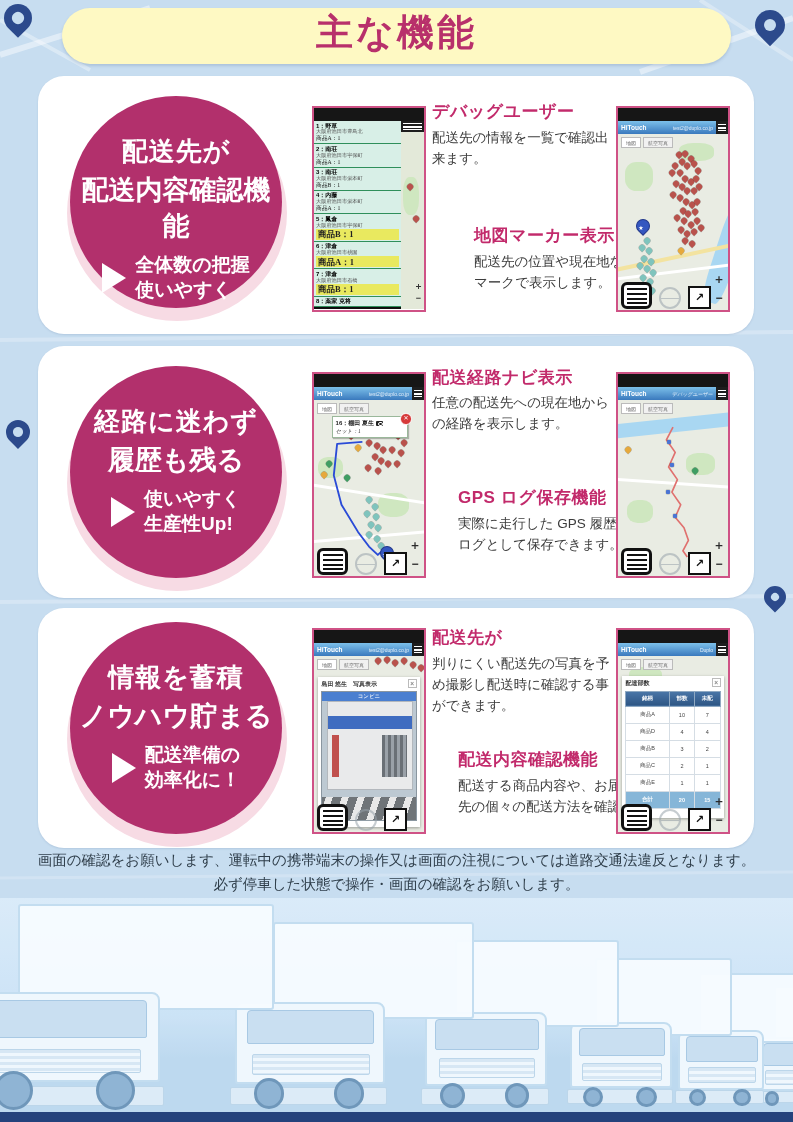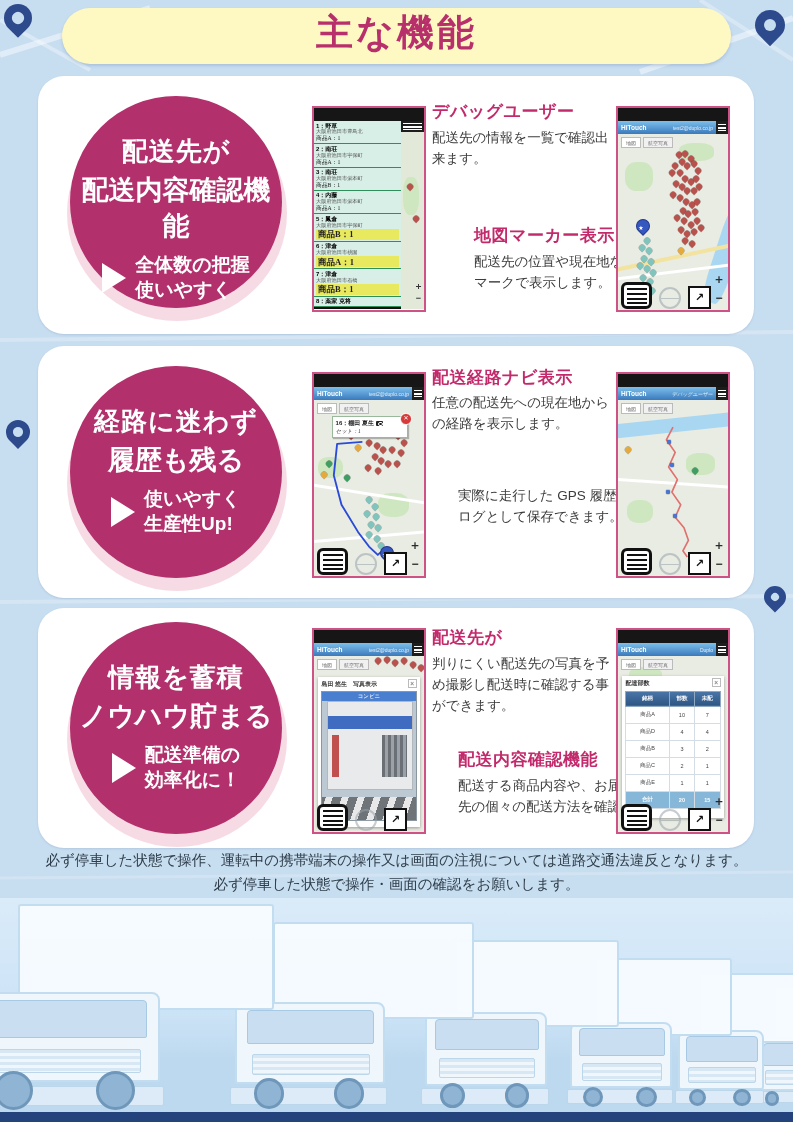--- a/index.html
+++ b/index.html
@@ -185,20 +185,21 @@
   </div>
   <div class="feat" style="left:458px;top:224px;margin-left:16px;">
     <h3>地図マーカー表示</h3>
     <p>配送先の位置や現在地などをマークで表示します。</p>
   </div>
   <div class="feat" style="left:432px;top:366px;font-family:Liberation Mono, monospace;">
     <h3>配送経路ナビ表示</h3>
     <p>任意の配送先への現在地からの経路を表示します。</p>
   </div>
   <div class="feat" style="left:458px;top:486px;">
+    <h3>GPS ログ保存機能</h3>
     <p>実際に走行した GPS 履歴をログとして保存できます。</p>
   </div>
   <div class="feat" style="left:432px;top:626px;">
     <h3>配送先が</h3>
     <p>判りにくい配送先の写真を予め撮影し配送時に確認する事ができます。</p>
   </div>
   <div class="feat" style="left:458px;top:748px;">
     <h3>配送内容確認機能</h3>
     <p>配送する商品内容や、お届け先の個々の配送方法を確認。</p>
   </div>
@@ -609,21 +610,21 @@
         <span class="icon-arrow">↗</span>
       </div>
       <div class="zoomctl">
         <span>＋</span>
         <span>−</span>
       </div>
     </div>
   </div>
 
   <div class="disc">
-    <p>必ず停車した状態で操作、運転中の携帯端末の操作又は画面の注視については道路交通法違反となります。</p>
+    <p>画面の確認をお願いします、運転中の携帯端末の操作又は画面の注視については道路交通法違反となります。</p>
     <p>必ず停車した状態で操作・画面の確認をお願いします。</p>
   </div>
 
   <div class="trucks">
     <div class="truck" style="left:-30px;width:300px;height:196px;z-index:8;">
       <div class="t-cargo"></div>
       <div class="t-cab">
         <div class="t-ws"></div>
         <div class="t-gr"></div>
       </div>

